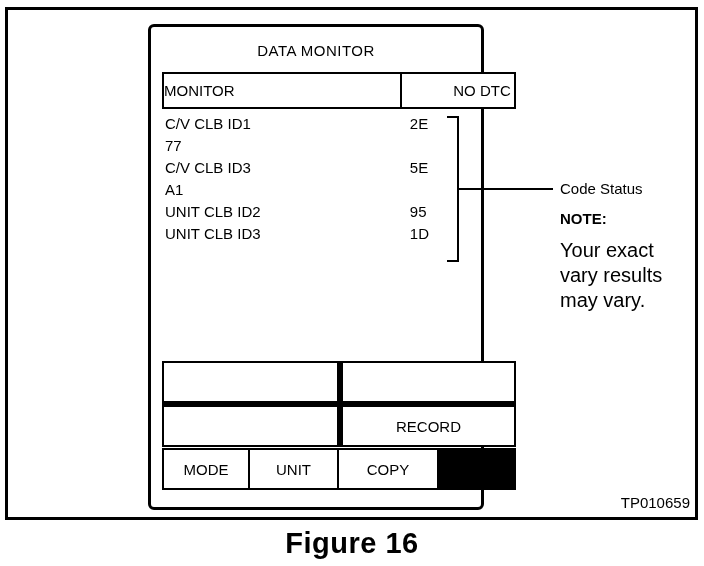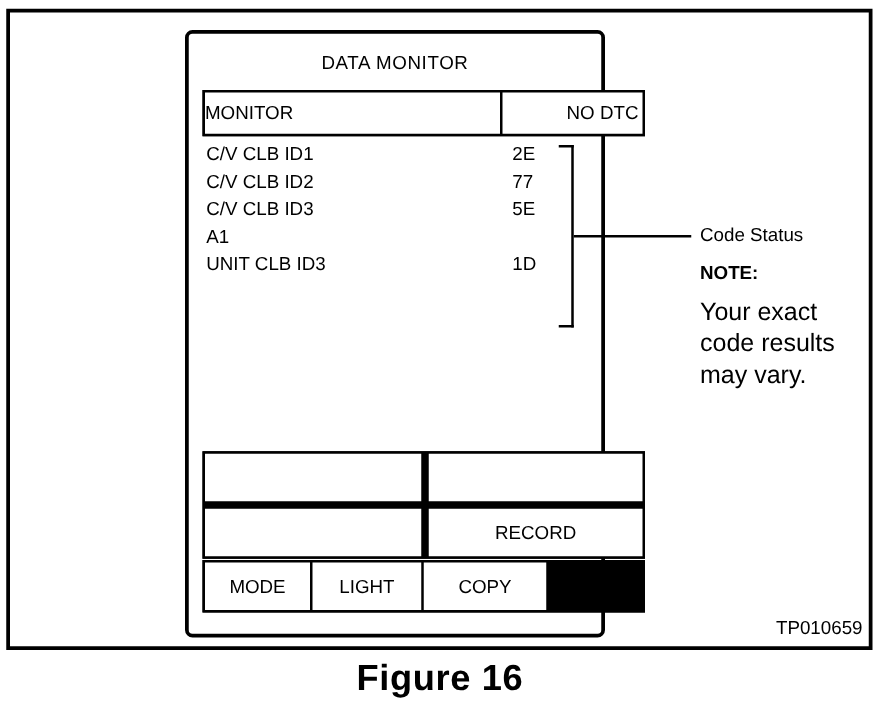--- a/index.html
+++ b/index.html
@@ -124,58 +124,61 @@
       <div class="cell cell-monitor">MONITOR</div>
       <div class="cell cell-status">NO DTC</div>
     </div>
 
     <div class="data-rows">
       <div class="data-row">
         <span class="lbl">C/V CLB ID1</span>
         <span class="val">2E</span>
       </div>
       <div class="data-row">
-        <span class="lbl">C/V CLB ID2</span>
         <span class="val">77</span>
       </div>
       <div class="data-row">
         <span class="lbl">C/V CLB ID3</span>
         <span class="val">5E</span>
       </div>
       <div class="data-row">
         <span class="val">A1</span>
+      </div>
+      <div class="data-row">
+        <span class="lbl">UNIT CLB ID2</span>
+        <span class="val">95</span>
       </div>
       <div class="data-row">
         <span class="lbl">UNIT CLB ID3</span>
         <span class="val">1D</span>
       </div>
     </div>
   </div>
 
   <div class="bracket"></div>
   <div class="leader-line"></div>
 
   <div class="code-status-label">Code Status</div>
   <div class="note-title">NOTE:</div>
   <div class="note-lines">
     <div>Your exact</div>
-    <div>code results</div>
+    <div>vary results</div>
     <div>may vary.</div>
   </div>
 
   <div class="softkey-grid-2x2">
     <div class="cell"></div>
     <div class="cell"></div>
     <div class="cell"></div>
     <div class="cell">RECORD</div>
   </div>
 
   <div class="softkey-row">
     <div class="key">MODE</div>
-    <div class="key">LIGHT</div>
+    <div class="key">UNIT</div>
     <div class="key">COPY</div>
   </div>
 
   <div class="ref-code">TP010659</div>
 
   <div class="figure-caption">Figure 16</div>
 
 </div>
 
 </body></html>

